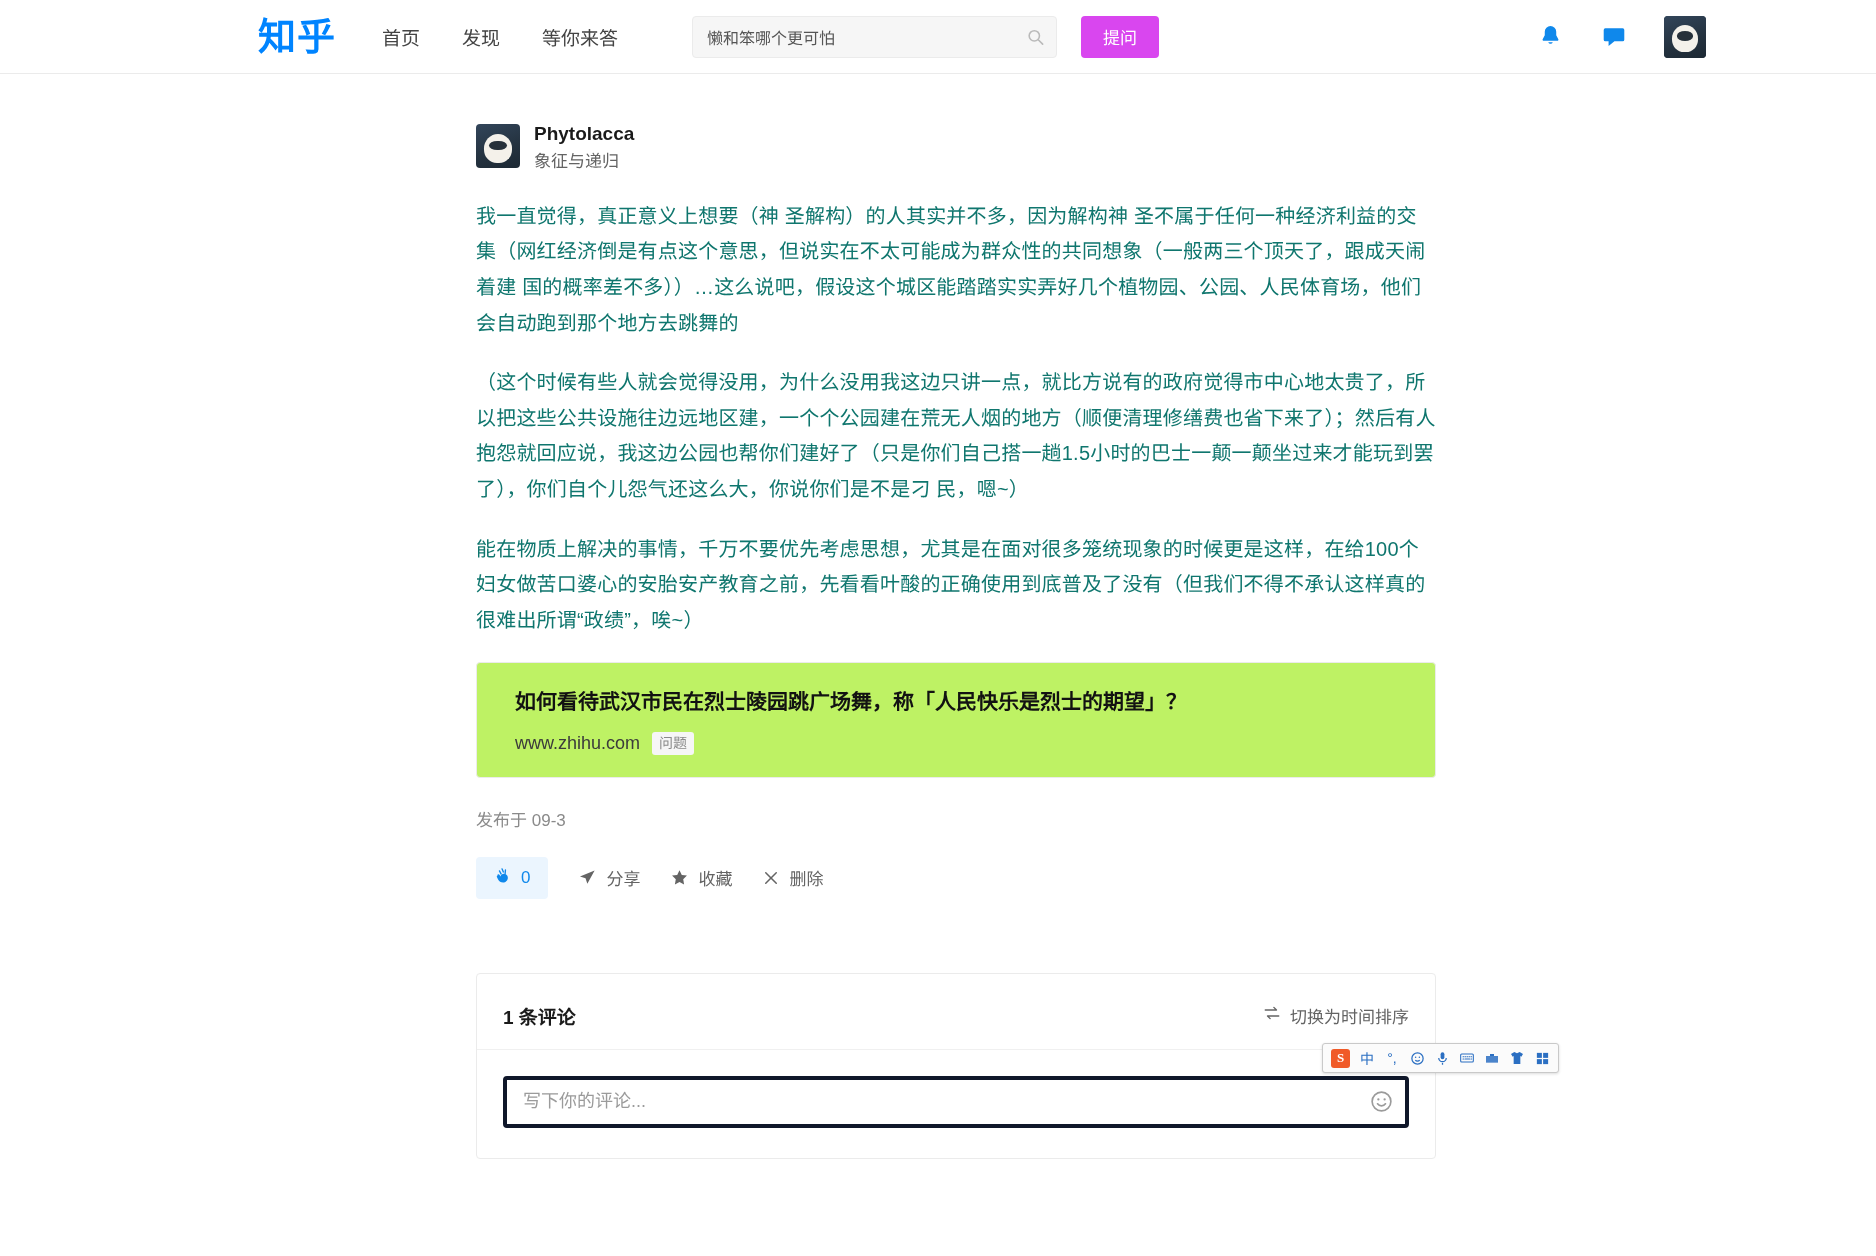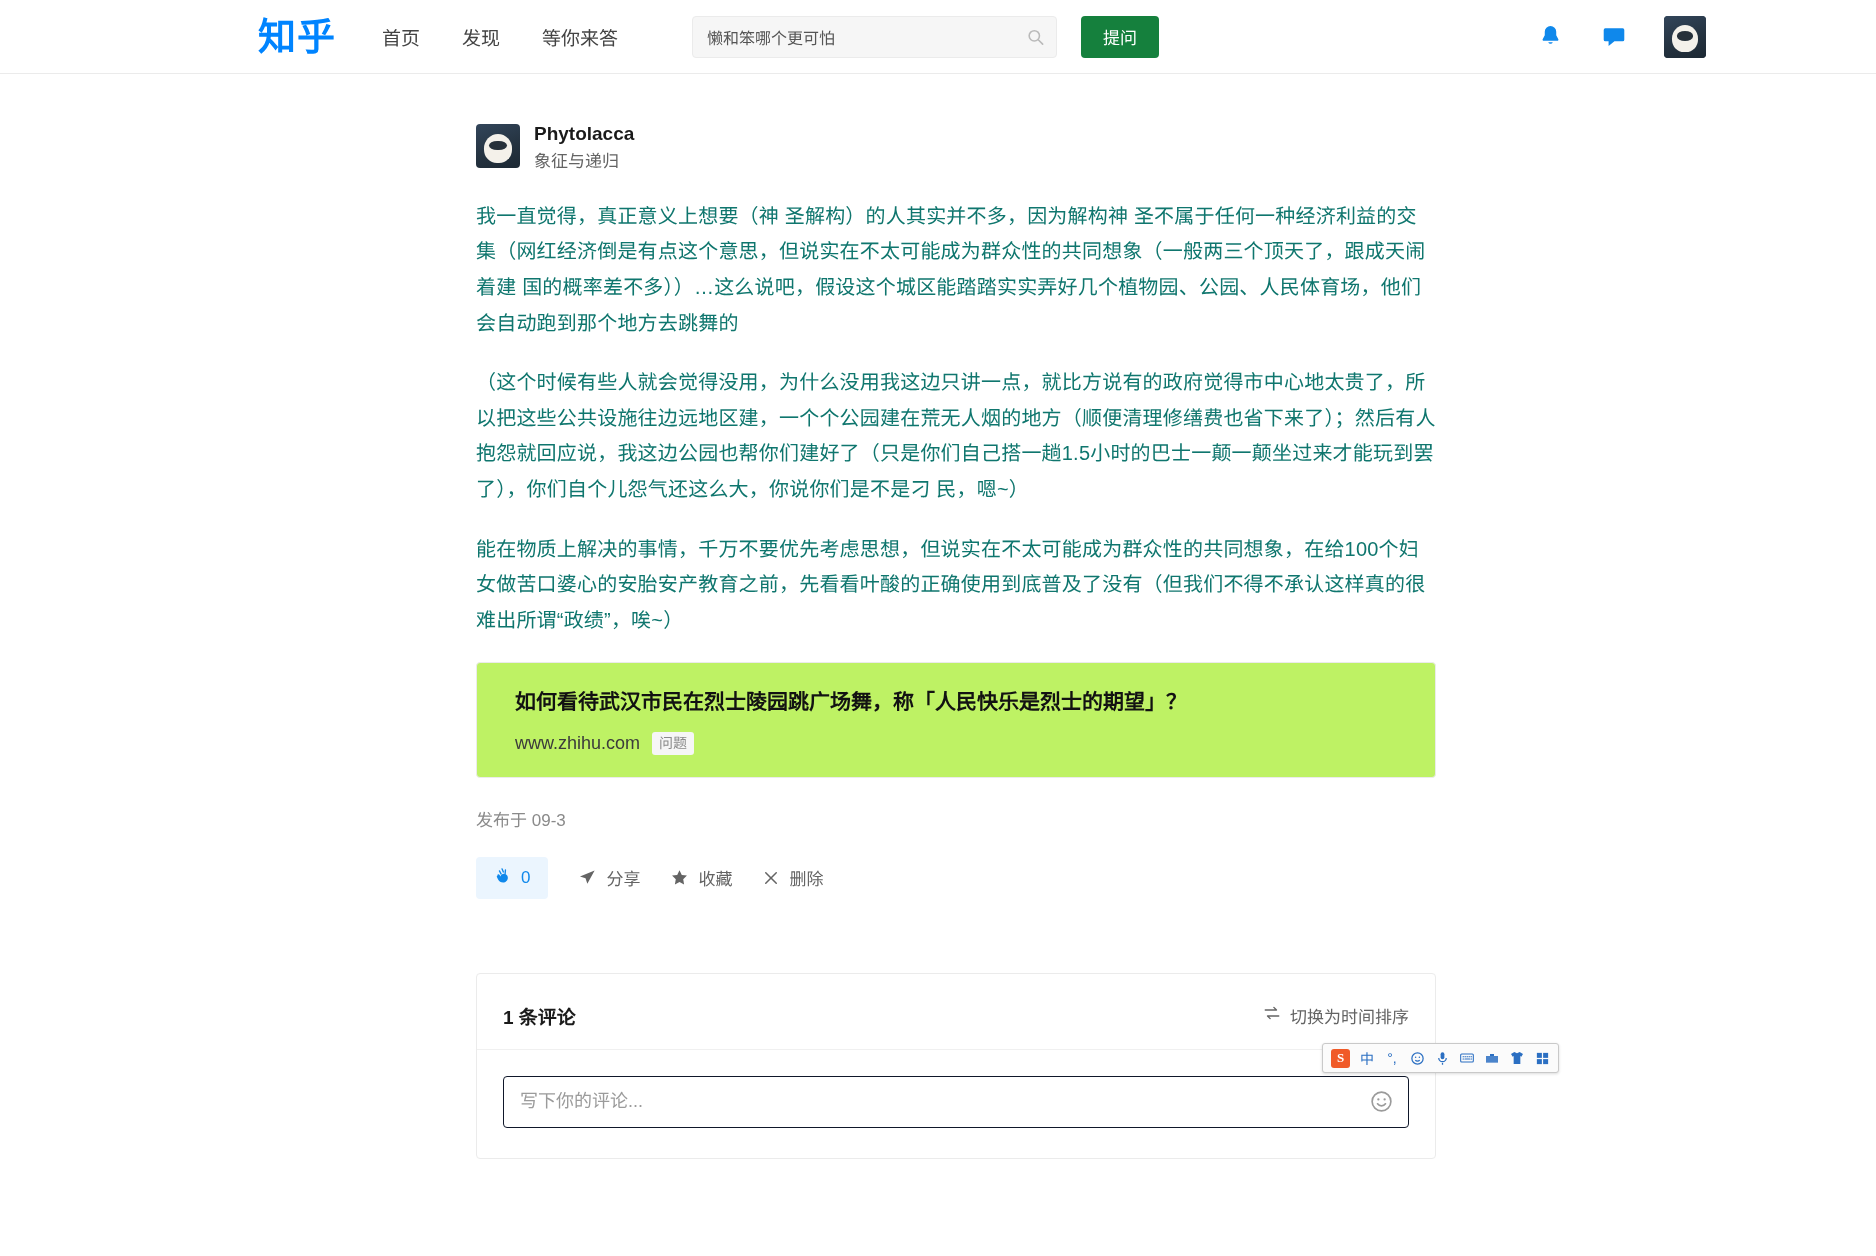--- a/index.html
+++ b/index.html
@@ -60,21 +60,21 @@
   .searchinput::placeholder { color: #8a8a8a; }
   .search-icon {
     position: absolute;
     right: 12px; top: 50%;
     transform: translateY(-50%);
     width: 19px; height: 19px;
     opacity: .55;
   }
   .askbtn {
     margin-left: 24px;
-    background: #15803d;
+    background: #d946ef;
     color: #fff;
     border: none;
     border-radius: 4px;
     height: 42px;
     padding: 0 22px;
     font-size: 17px;
     cursor: pointer;
     font-family: inherit;
   }
   .rightgroup {
@@ -267,21 +267,21 @@
     color: #646464;
     cursor: pointer;
   }
   .comment-input-wrap {
     margin: 26px 26px 0 26px;
     position: relative;
   }
   .comment-input {
     width: 100%;
     height: 52px;
-    border: 1px solid #0f172a;
+    border: 4px solid #0f172a;
     border-radius: 4px;
     background: #fff;
     font-size: 18px;
     padding: 0 56px 0 16px;
     color: #333;
     outline: none;
     font-family: inherit;
   }
   .comment-input::placeholder { color: #9b9b9b; }
   .emoji-btn {
@@ -383,21 +383,21 @@
     </span>
     <div>
       <div class="author-name">Phytolacca</div>
       <div class="author-bio">象征与递归</div>
     </div>
   </div>
 
 
   <p class="para">我一直觉得，真正意义上想要（神 圣解构）的人其实并不多，因为解构神 圣不属于任何一种经济利益的交集（网红经济倒是有点这个意思，但说实在不太可能成为群众性的共同想象（一般两三个顶天了，跟成天闹着建 国的概率差不多））…这么说吧，假设这个城区能踏踏实实弄好几个植物园、公园、人民体育场，他们会自动跑到那个地方去跳舞的</p>
   <p class="para">（这个时候有些人就会觉得没用，为什么没用我这边只讲一点，就比方说有的政府觉得市中心地太贵了，所以把这些公共设施往边远地区建，一个个公园建在荒无人烟的地方（顺便清理修缮费也省下来了）；然后有人抱怨就回应说，我这边公园也帮你们建好了（只是你们自己搭一趟1.5小时的巴士一颠一颠坐过来才能玩到罢了），你们自个儿怨气还这么大，你说你们是不是刁 民，嗯~）</p>
-  <p class="para">能在物质上解决的事情，千万不要优先考虑思想，但说实在不太可能成为群众性的共同想象，在给100个妇女做苦口婆心的安胎安产教育之前，先看看叶酸的正确使用到底普及了没有（但我们不得不承认这样真的很难出所谓“政绩”，唉~）</p>
+  <p class="para">能在物质上解决的事情，千万不要优先考虑思想，尤其是在面对很多笼统现象的时候更是这样，在给100个妇女做苦口婆心的安胎安产教育之前，先看看叶酸的正确使用到底普及了没有（但我们不得不承认这样真的很难出所谓“政绩”，唉~）</p>
 
   <div class="linkcard">
     <div class="linkcard-title">如何看待武汉市民在烈士陵园跳广场舞，称「人民快乐是烈士的期望」？</div>
     <div class="linkcard-meta">
       <span class="linkcard-url">www.zhihu.com</span>
       <span class="linkcard-tag">问题</span>
     </div>
   </div>
 
   <div class="publish-time">发布于 09-3</div>

